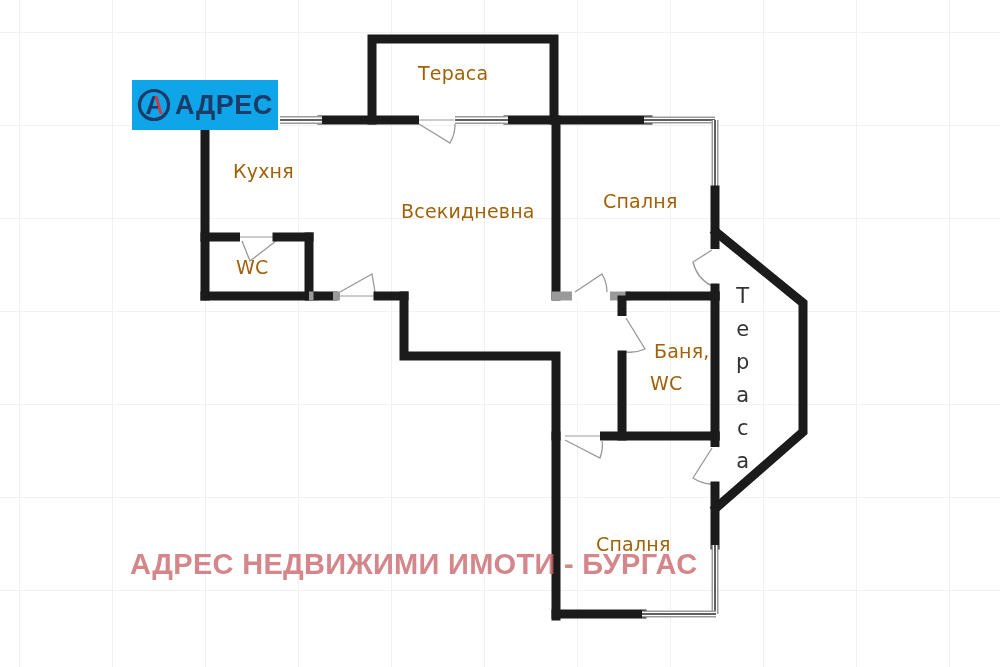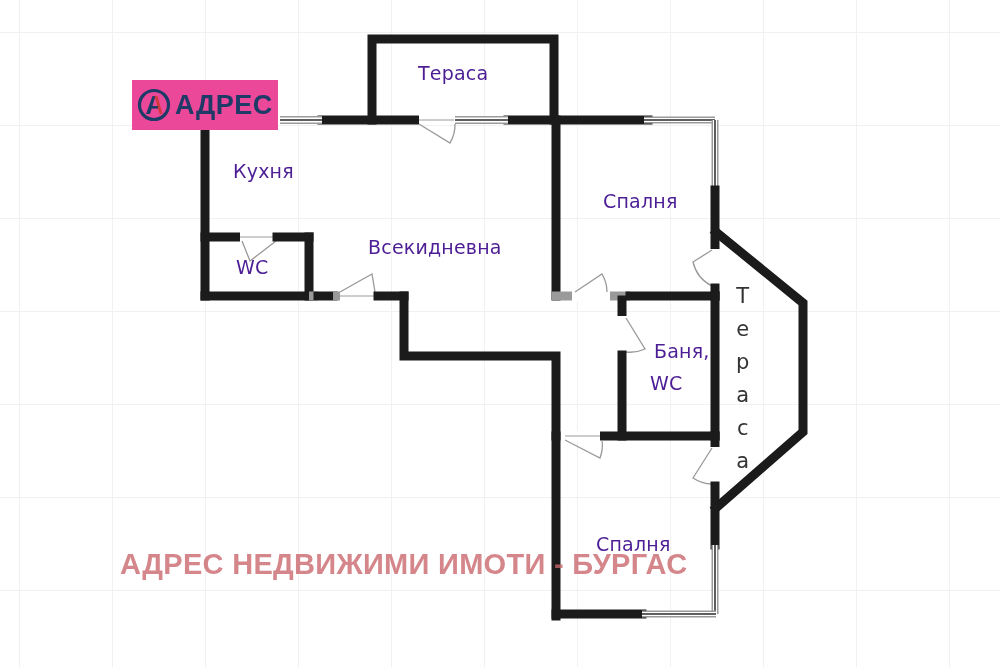--- a/index.html
+++ b/index.html
@@ -18,40 +18,40 @@
     }
     svg.plan { position: absolute; left: 0; top: 0; }
     .wall { stroke: #1b1b1b; stroke-width: 9; fill: none; stroke-linecap: square; stroke-linejoin: miter; }
     .win-frame { stroke: #9a9a9a; stroke-width: 8; fill: none; }
     .win-glass { stroke: #ffffff; stroke-width: 5; fill: none; }
     .win-line { stroke: #2a2a2a; stroke-width: 1.5; fill: none; }
     .door-gap { stroke: #ffffff; stroke-width: 10; fill: none; }
     .door-leaf { stroke: #999; stroke-width: 1.3; fill: none; }
     .door-post { stroke: #9a9a9a; stroke-width: 9; fill: none; }
     .room-label {
-      position: absolute; color: #4c1d95; font-family: "DejaVu Sans", sans-serif;
+      position: absolute; color: #a16207; font-family: "DejaVu Sans", sans-serif;
       font-size: 19px; white-space: nowrap; letter-spacing: 0.2px;
     }
     .vertical-label {
       position: absolute; color: #333; font-family: "DejaVu Sans", sans-serif;
       font-size: 21px; display: flex; flex-direction: column; align-items: center;
       line-height: 33px;
     }
     .logo {
       position: absolute; left: 132px; top: 80px; width: 146px; height: 50px;
-      background: #ec4899; display: flex; align-items: center; gap: 4px; padding-left: 5px;
+      background: #0ea5e9; display: flex; align-items: center; gap: 4px; padding-left: 5px;
       box-sizing: border-box;
     }
     .logo-mark { width: 34px; height: 34px; }
     .logo-text {
       font-family: "Liberation Sans", sans-serif; font-weight: bold; font-size: 27px;
       color: #1e3a66; letter-spacing: 0.5px;
     }
     .watermark {
-      position: absolute; left: 120px; top: 548px;
+      position: absolute; left: 130px; top: 548px;
       font-family: "Liberation Sans", sans-serif; font-weight: bold; font-size: 29px;
       color: rgba(200, 100, 105, 0.78); white-space: nowrap; letter-spacing: 0.3px;
     }
   </style>
 </head>
 <body>
 
 <div class="grid"></div>
 
 <svg class="plan" width="1000" height="667" viewBox="0 0 1000 667">
@@ -159,21 +159,21 @@
     <circle cx="17" cy="17" r="14.5" fill="none" stroke="#1e3a66" stroke-width="3.2"></circle>
     <path d="M9,26 L15.5,8 L18.5,8 L13,26 Z" fill="#1e3a66"></path>
     <path d="M17.5,8 L20.5,8 L25.5,26 L22.5,26 Z" fill="#d03a3a"></path>
     <rect x="12" y="18" width="9" height="2.6" fill="#1e3a66"></rect>
   </svg>
   <span class="logo-text">АДРЕС</span>
 </div>
 
 <span class="room-label" style="left:418px; top:62px;">Тераса</span>
 <span class="room-label" style="left:216px; top:160px;margin-left:17px;">Кухня</span>
-<span class="room-label" style="left:368px; top:200px;margin-top:36px;">Всекидневна</span>
+<span class="room-label" style="left:401px; top:200px;">Всекидневна</span>
 <span class="room-label" style="left:236px; top:256px;">WC</span>
 <span class="room-label" style="left:603px; top:190px;">Спалня</span>
 <span class="room-label" style="left:646px; top:340px;margin-left:8px;">Баня,</span>
 <span class="room-label" style="left:650px; top:372px;">WC</span>
 <span class="room-label" style="left:596px; top:533px;">Спалня</span>
 
 <div class="vertical-label" style="left:736px; top:280px;">
   <span>Т</span>
   <span>е</span>
   <span>р</span>

